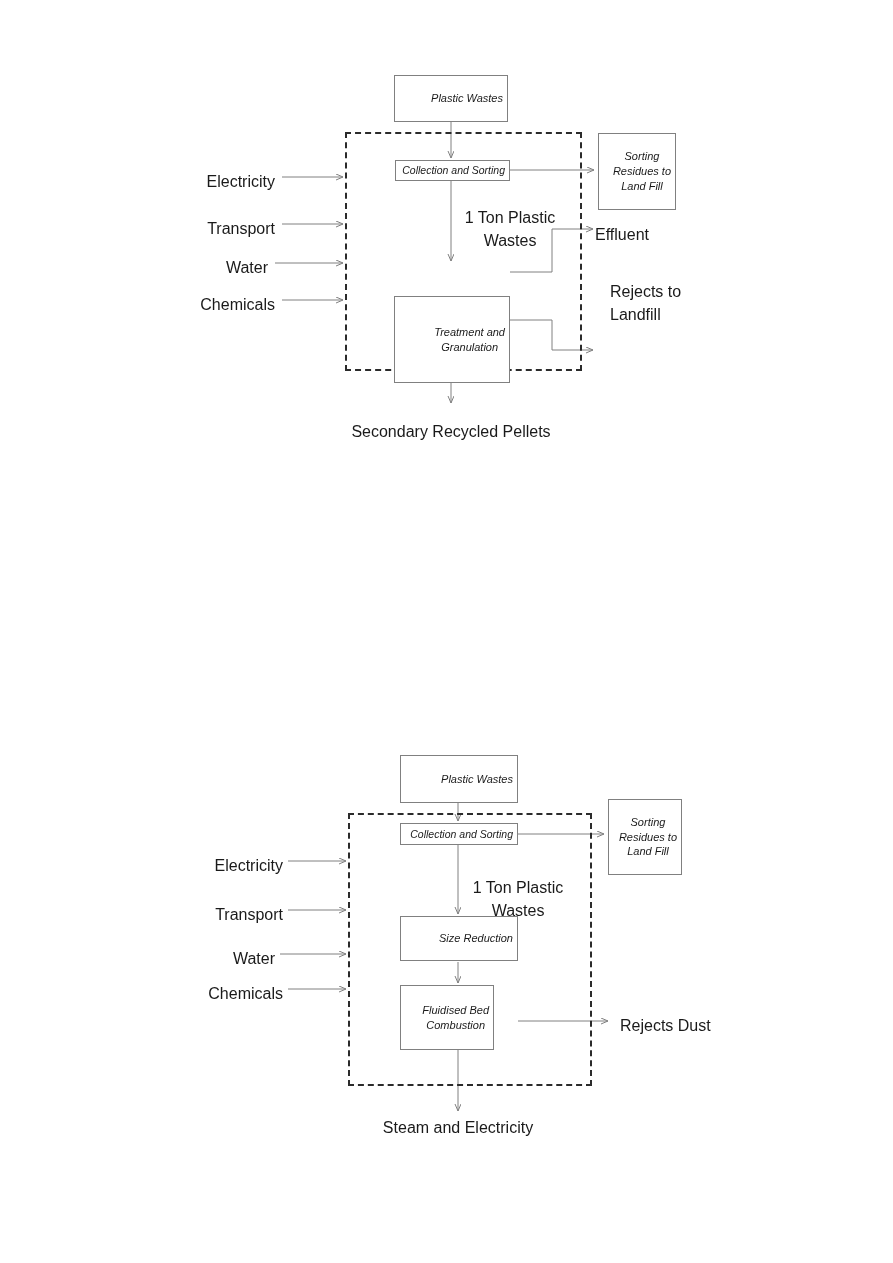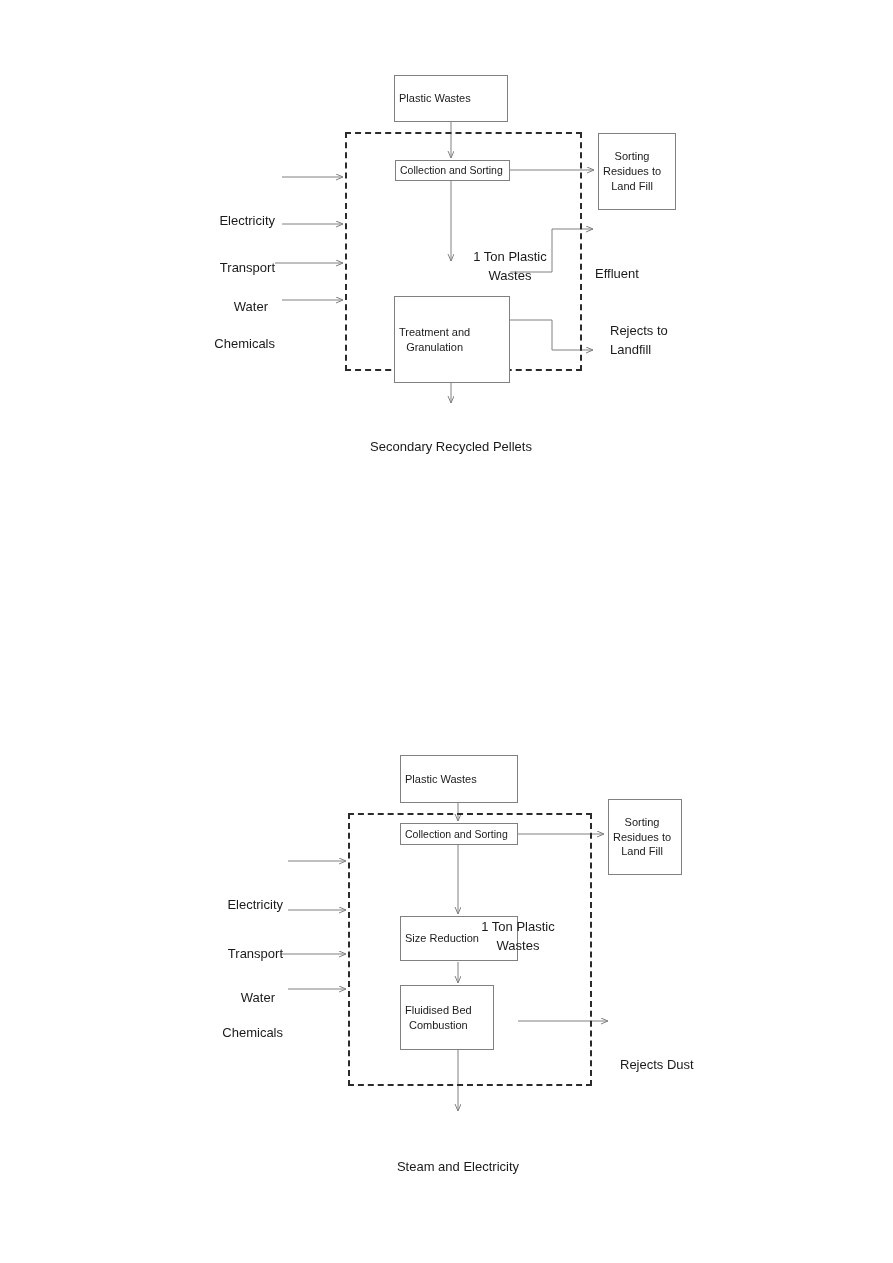--- a/index.html
+++ b/index.html
@@ -31,40 +31,40 @@
     height: 1263px;
     pointer-events: none;
   }
   .box {
     position: absolute;
     box-sizing: border-box;
     border: 1px solid #808080;
     background: #ffffff;
     display: flex;
     align-items: center;
-    justify-content: flex-start;
+    justify-content: flex-end;
     text-align: center;
     font-size: 11px;
     line-height: 1.35;
     color: #1a1a1a;
     padding: 2px 4px;
+    font-style: italic;
   }
   .dashed-zone {
     position: absolute;
     box-sizing: border-box;
     border: 2px dashed #2b2b2b;
     background: transparent;
   }
   .lbl {
     position: absolute;
-    font-size: 13px;
+    font-size: 16px;
     line-height: 1.45;
     color: #1a1a1a;
     white-space: pre-line;
-    margin-top: 42px;
   }
   .lbl.right-al {
     text-align: right;
   }
   .lbl.center-al {
     text-align: center;
   }
   .lbl.left-al {
     text-align: left;
   }
@@ -144,21 +144,21 @@
   <div class="lbl right-al" style="left:150px; top:256px; width:118px;">Water</div>
   <div class="lbl right-al" style="left:150px; top:293px; width:125px;">Chemicals</div>
 
   <div class="lbl center-al" style="left:460px; top:206px; width:100px;">1 Ton Plastic
 Wastes</div>
 
   <div class="lbl left-al" style="left:595px; top:223px; width:110px;">Effluent</div>
   <div class="lbl left-al" style="left:610px; top:280px; width:110px;">Rejects to
 Landfill</div>
 
-  <div class="lbl center-al" style="left:351px; top:396px; width:200px;">Secondary Recycled Pellets</div>
+  <div class="lbl center-al" style="left:351px; top:420px; width:200px;">Secondary Recycled Pellets</div>
 
   <div class="dashed-zone" style="left:348px; top:813px; width:244px; height:273px;"></div>
 
   <div class="box" style="left:400px; top:755px; width:118px; height:48px;">
     <span>Plastic Wastes</span>
   </div>
 
   <div class="box" style="left:400px; top:823px; width:118px; height:22px; font-size:10.5px;">
     <span>Collection and Sorting</span>
   </div>

